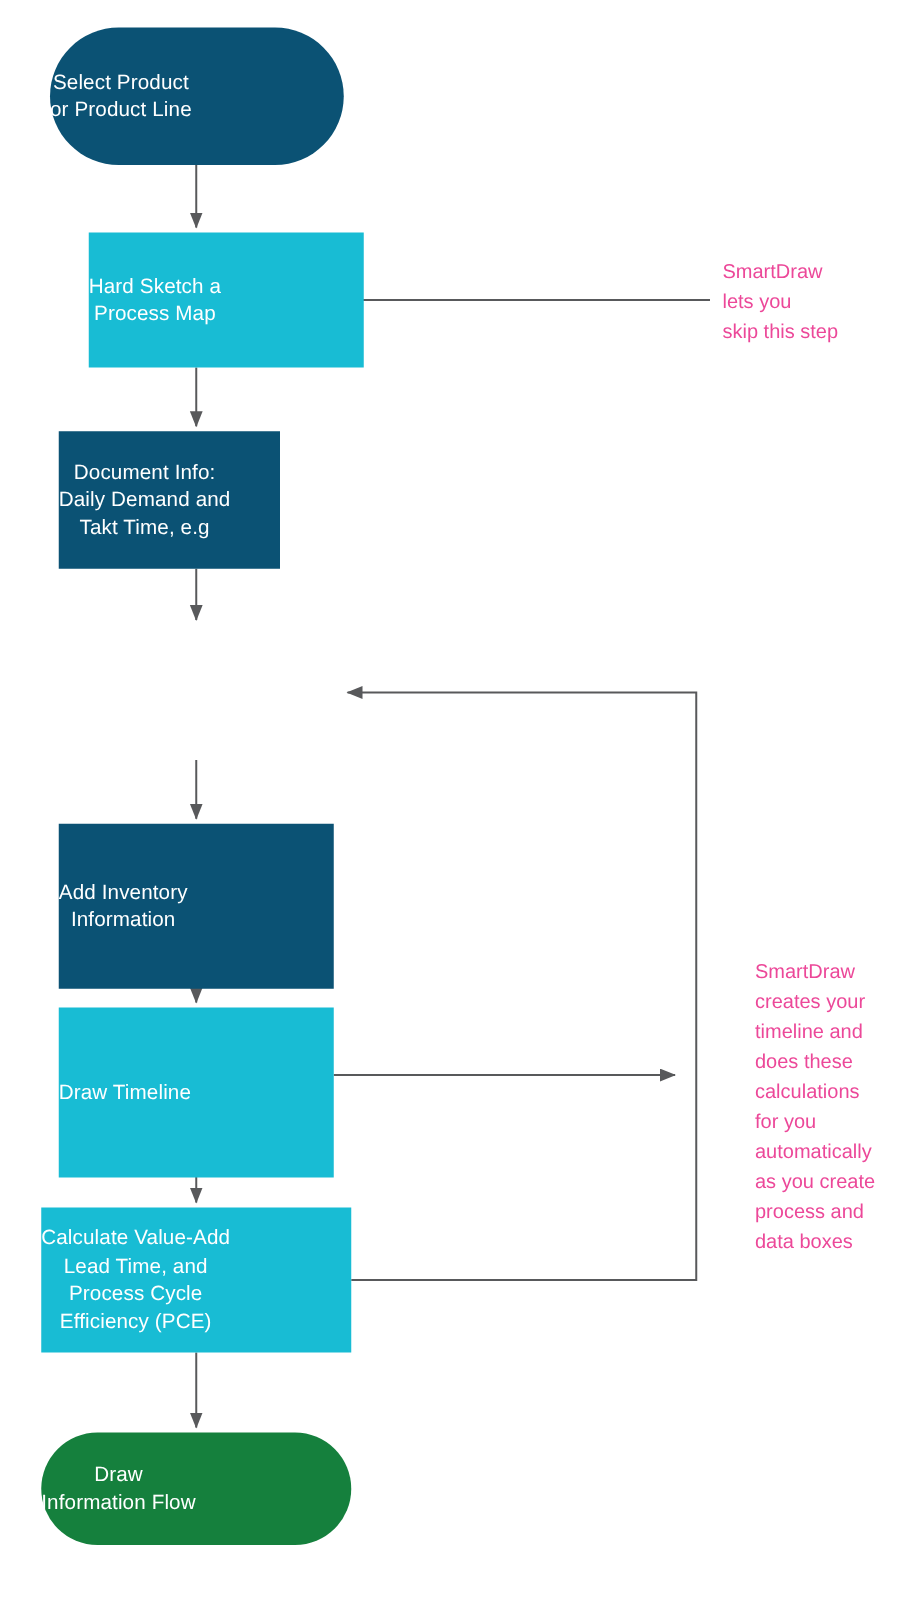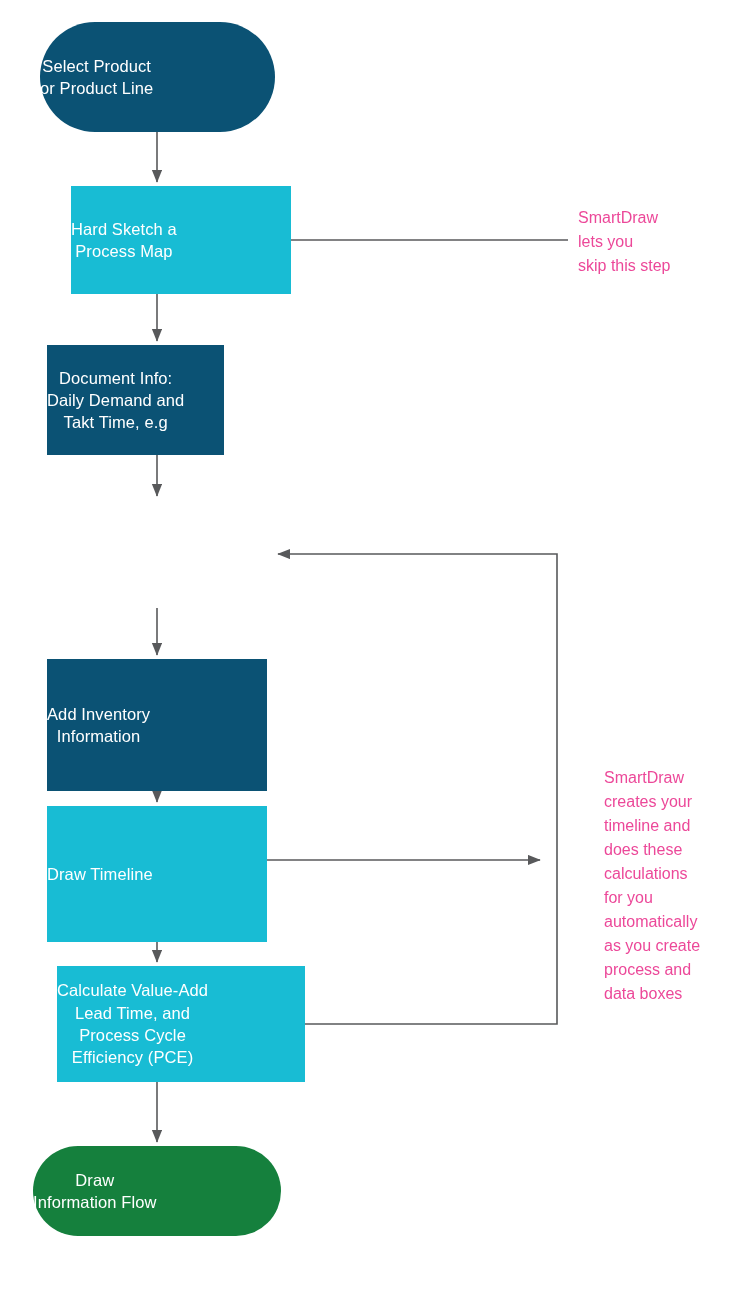--- a/index.html
+++ b/index.html
@@ -102,21 +102,21 @@
 
   <div class="node" style="left:47px; top:659px; width:220px; height:132px; background:#0b5274;">
     <span>Add Inventory
 Information</span>
   </div>
 
   <div class="node" style="left:47px; top:806px; width:220px; height:136px; background:#18bcd4;">
     <span>Draw Timeline</span>
   </div>
 
-  <div class="node" style="left:33px; top:966px; width:248px; height:116px; background:#18bcd4;margin-left:24px;">
+  <div class="node" style="left:33px; top:966px; width:248px; height:116px; background:#18bcd4;">
     <span>Calculate Value-Add
 Lead Time, and
 Process Cycle
 Efficiency (PCE)</span>
   </div>
 
   <div class="node terminator" style="left:33px; top:1146px; width:248px; height:90px; background:#15803d;">
     <span>Draw
 Information Flow</span>
   </div>

